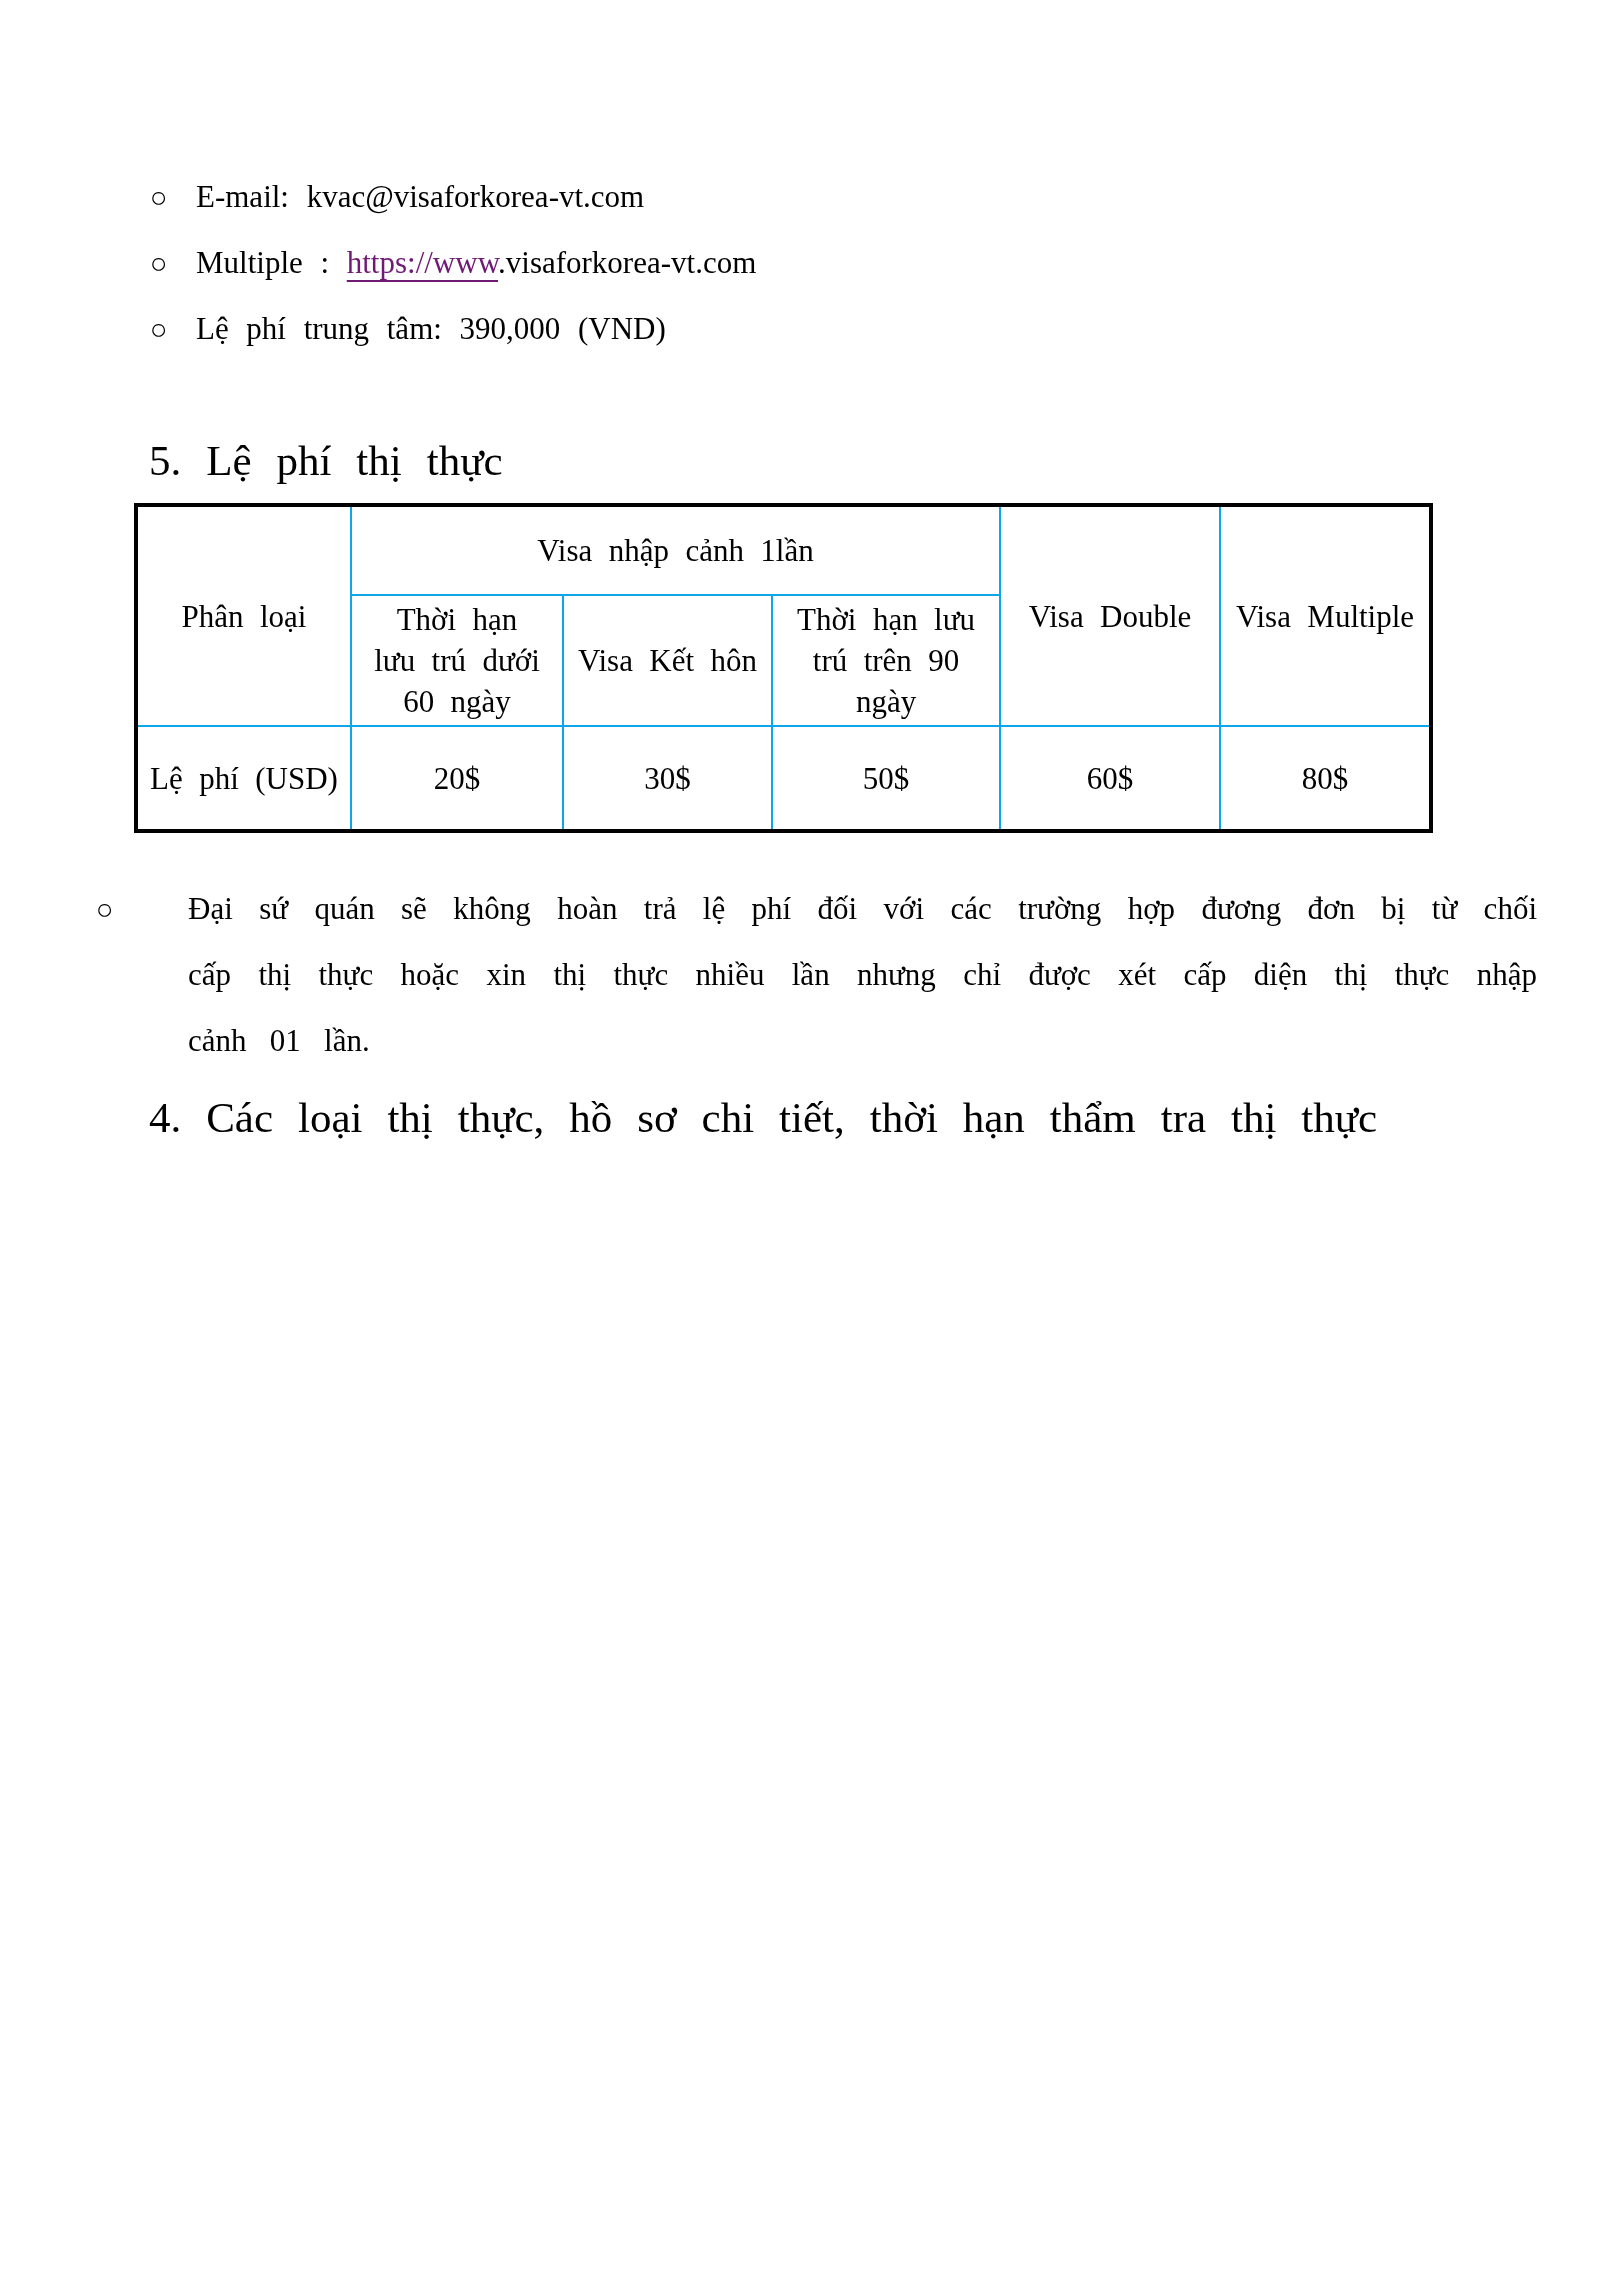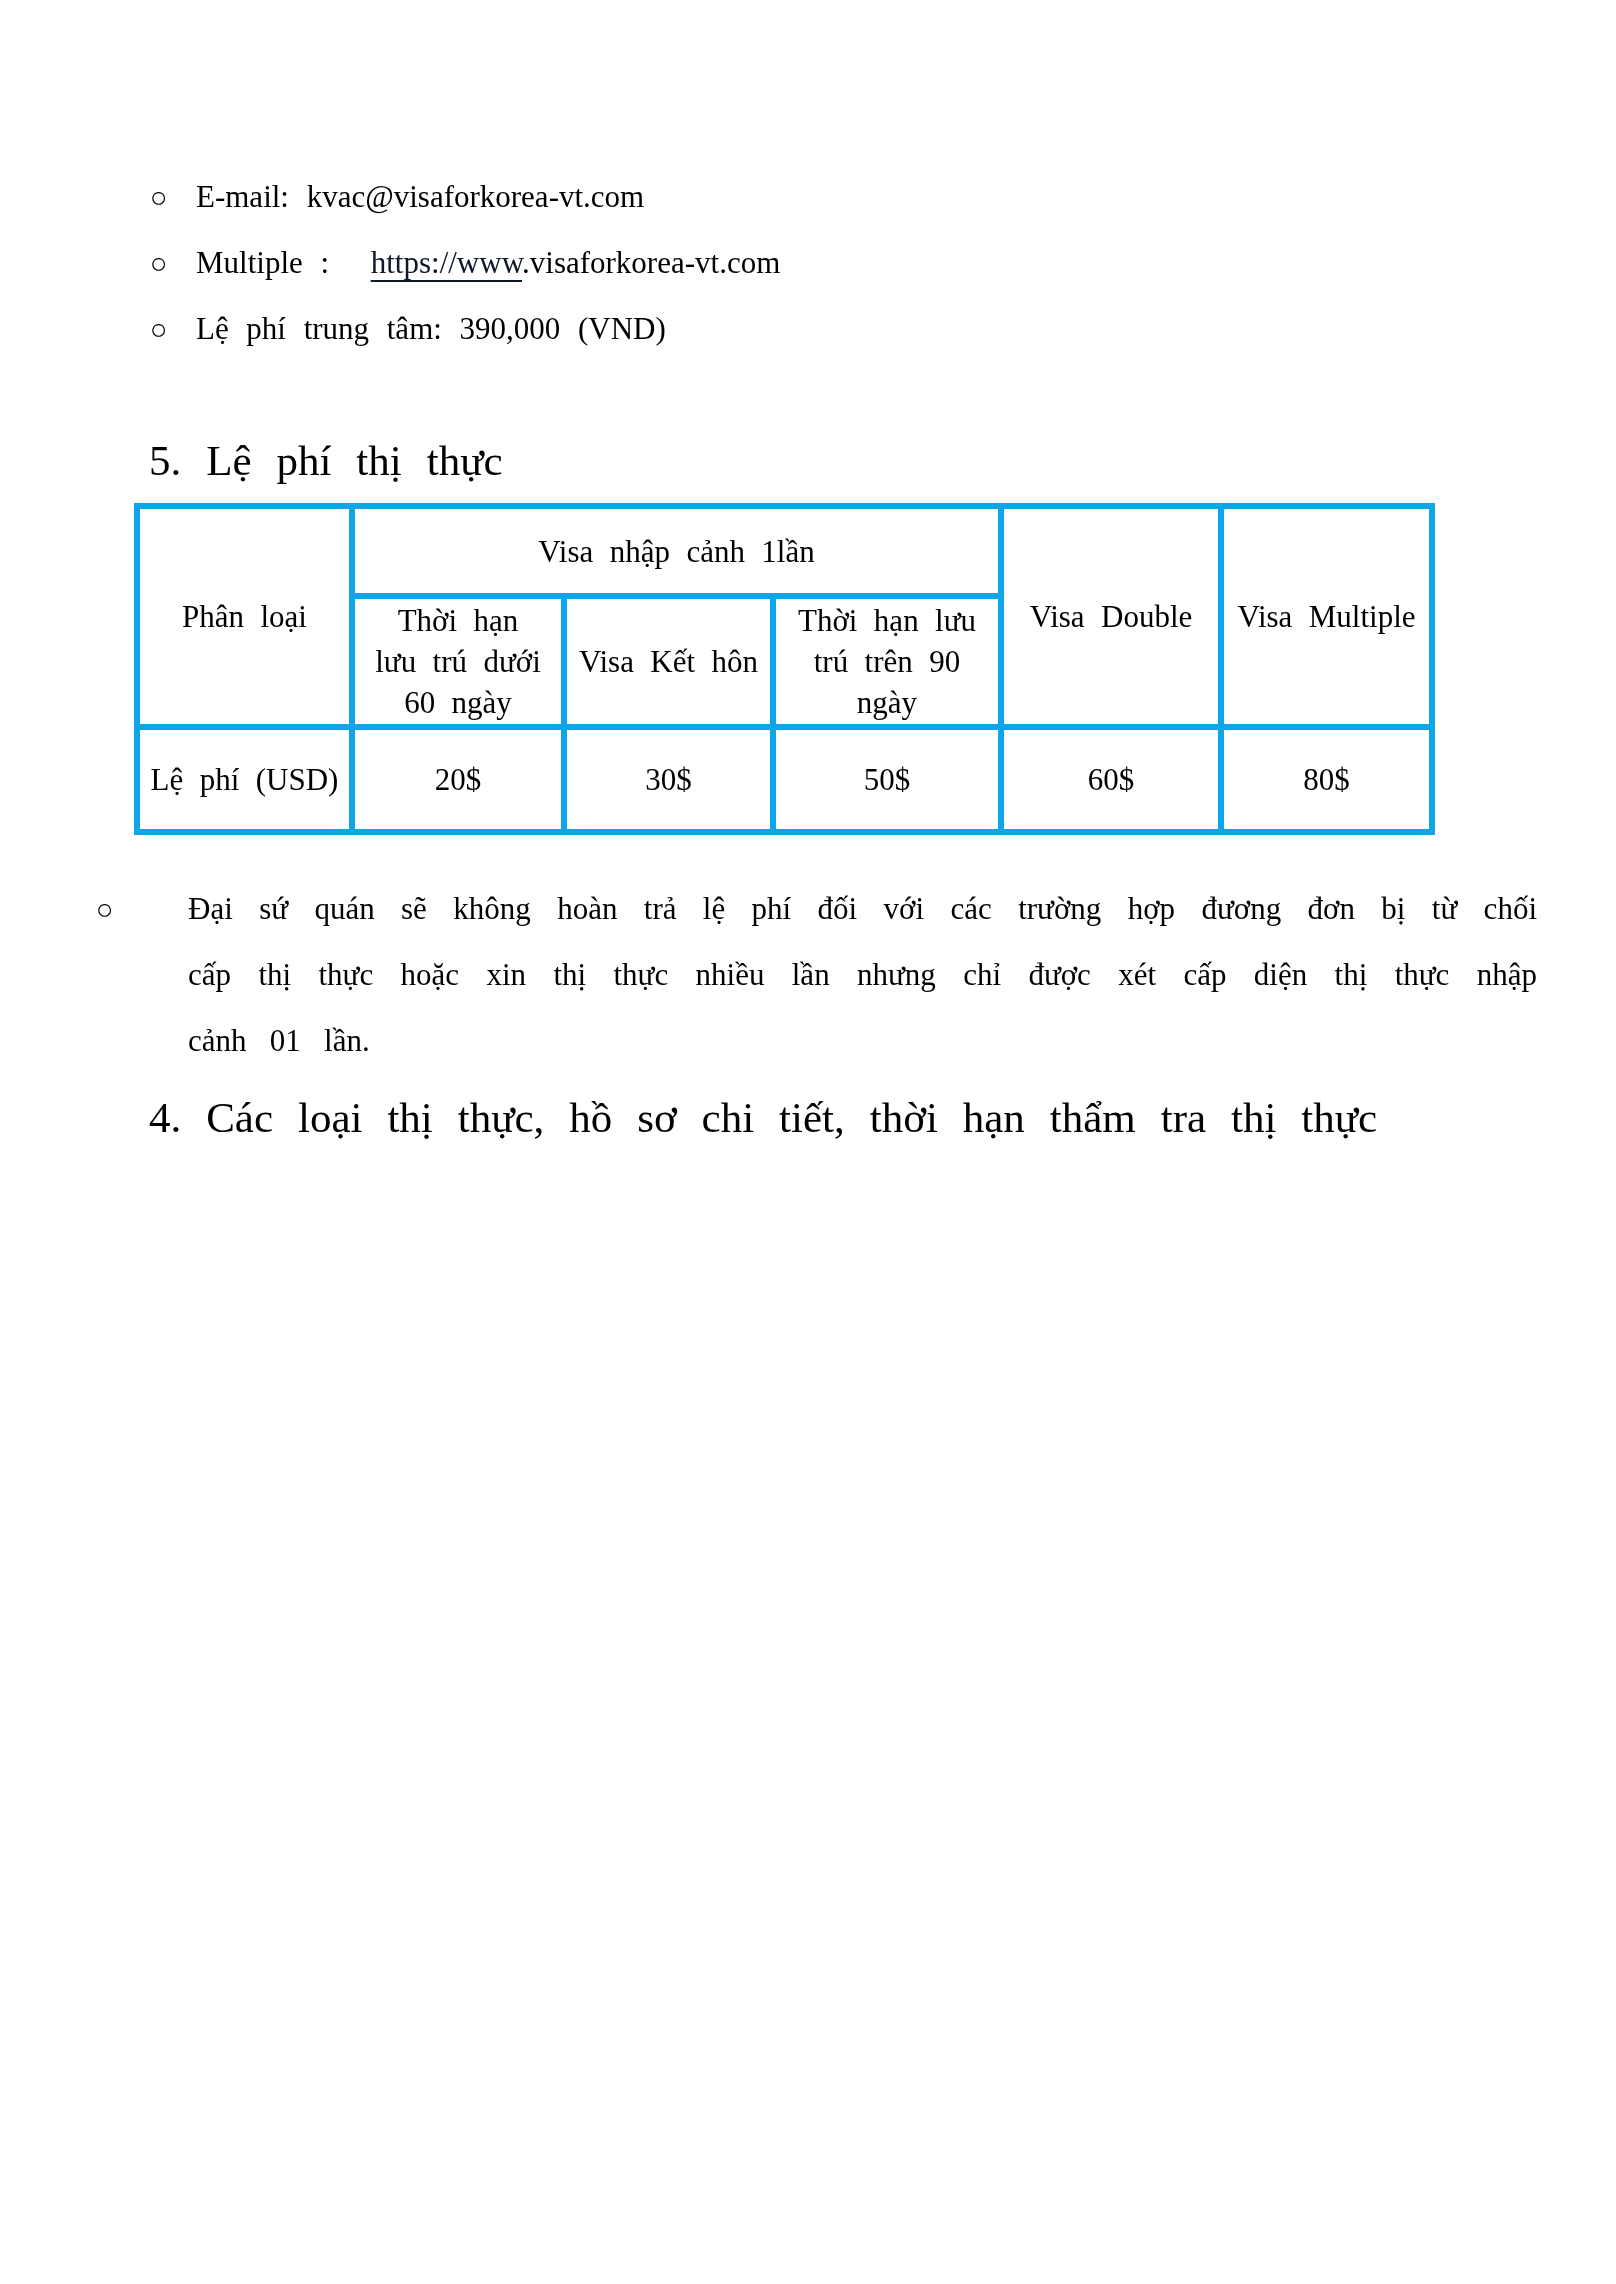--- a/index.html
+++ b/index.html
@@ -25,25 +25,24 @@
     word-spacing: 0.32em;
   }
   .circle {
     display: inline-block;
     width: 46px;
     font-size: 29px;
     letter-spacing: 0;
     word-spacing: 0;
   }
   a.doc-link {
-    color: #0f172a;
+    color: #701a75;
     text-decoration: underline;
     text-decoration-thickness: 2px;
     text-underline-offset: 6.5px;
-    margin-left: 24px;
   }
   
   .heading {
     position: absolute;
     left: 149px;
     font-size: 43px;
     font-weight: normal;
     line-height: 68px;
     white-space: nowrap;
     word-spacing: 0.33em;
@@ -56,21 +55,21 @@
     left: 134px;
     top: 503px;
     width: 1295px;
     height: 327px;
     border-collapse: collapse;
     table-layout: fixed;
     box-sizing: border-box;
     border: 4.6px solid #000;
   }
   table.fee-table th, table.fee-table td {
-    border: 6px solid #0ea5e9;
+    border: 2px solid #0ea5e9;
     font-size: 31px;
     font-weight: normal;
     text-align: center;
     vertical-align: middle;
     line-height: 41px;
     word-spacing: 0.28em;
     padding: 0 5.2px;
     overflow: hidden;
     margin-left: 8px;
   }

